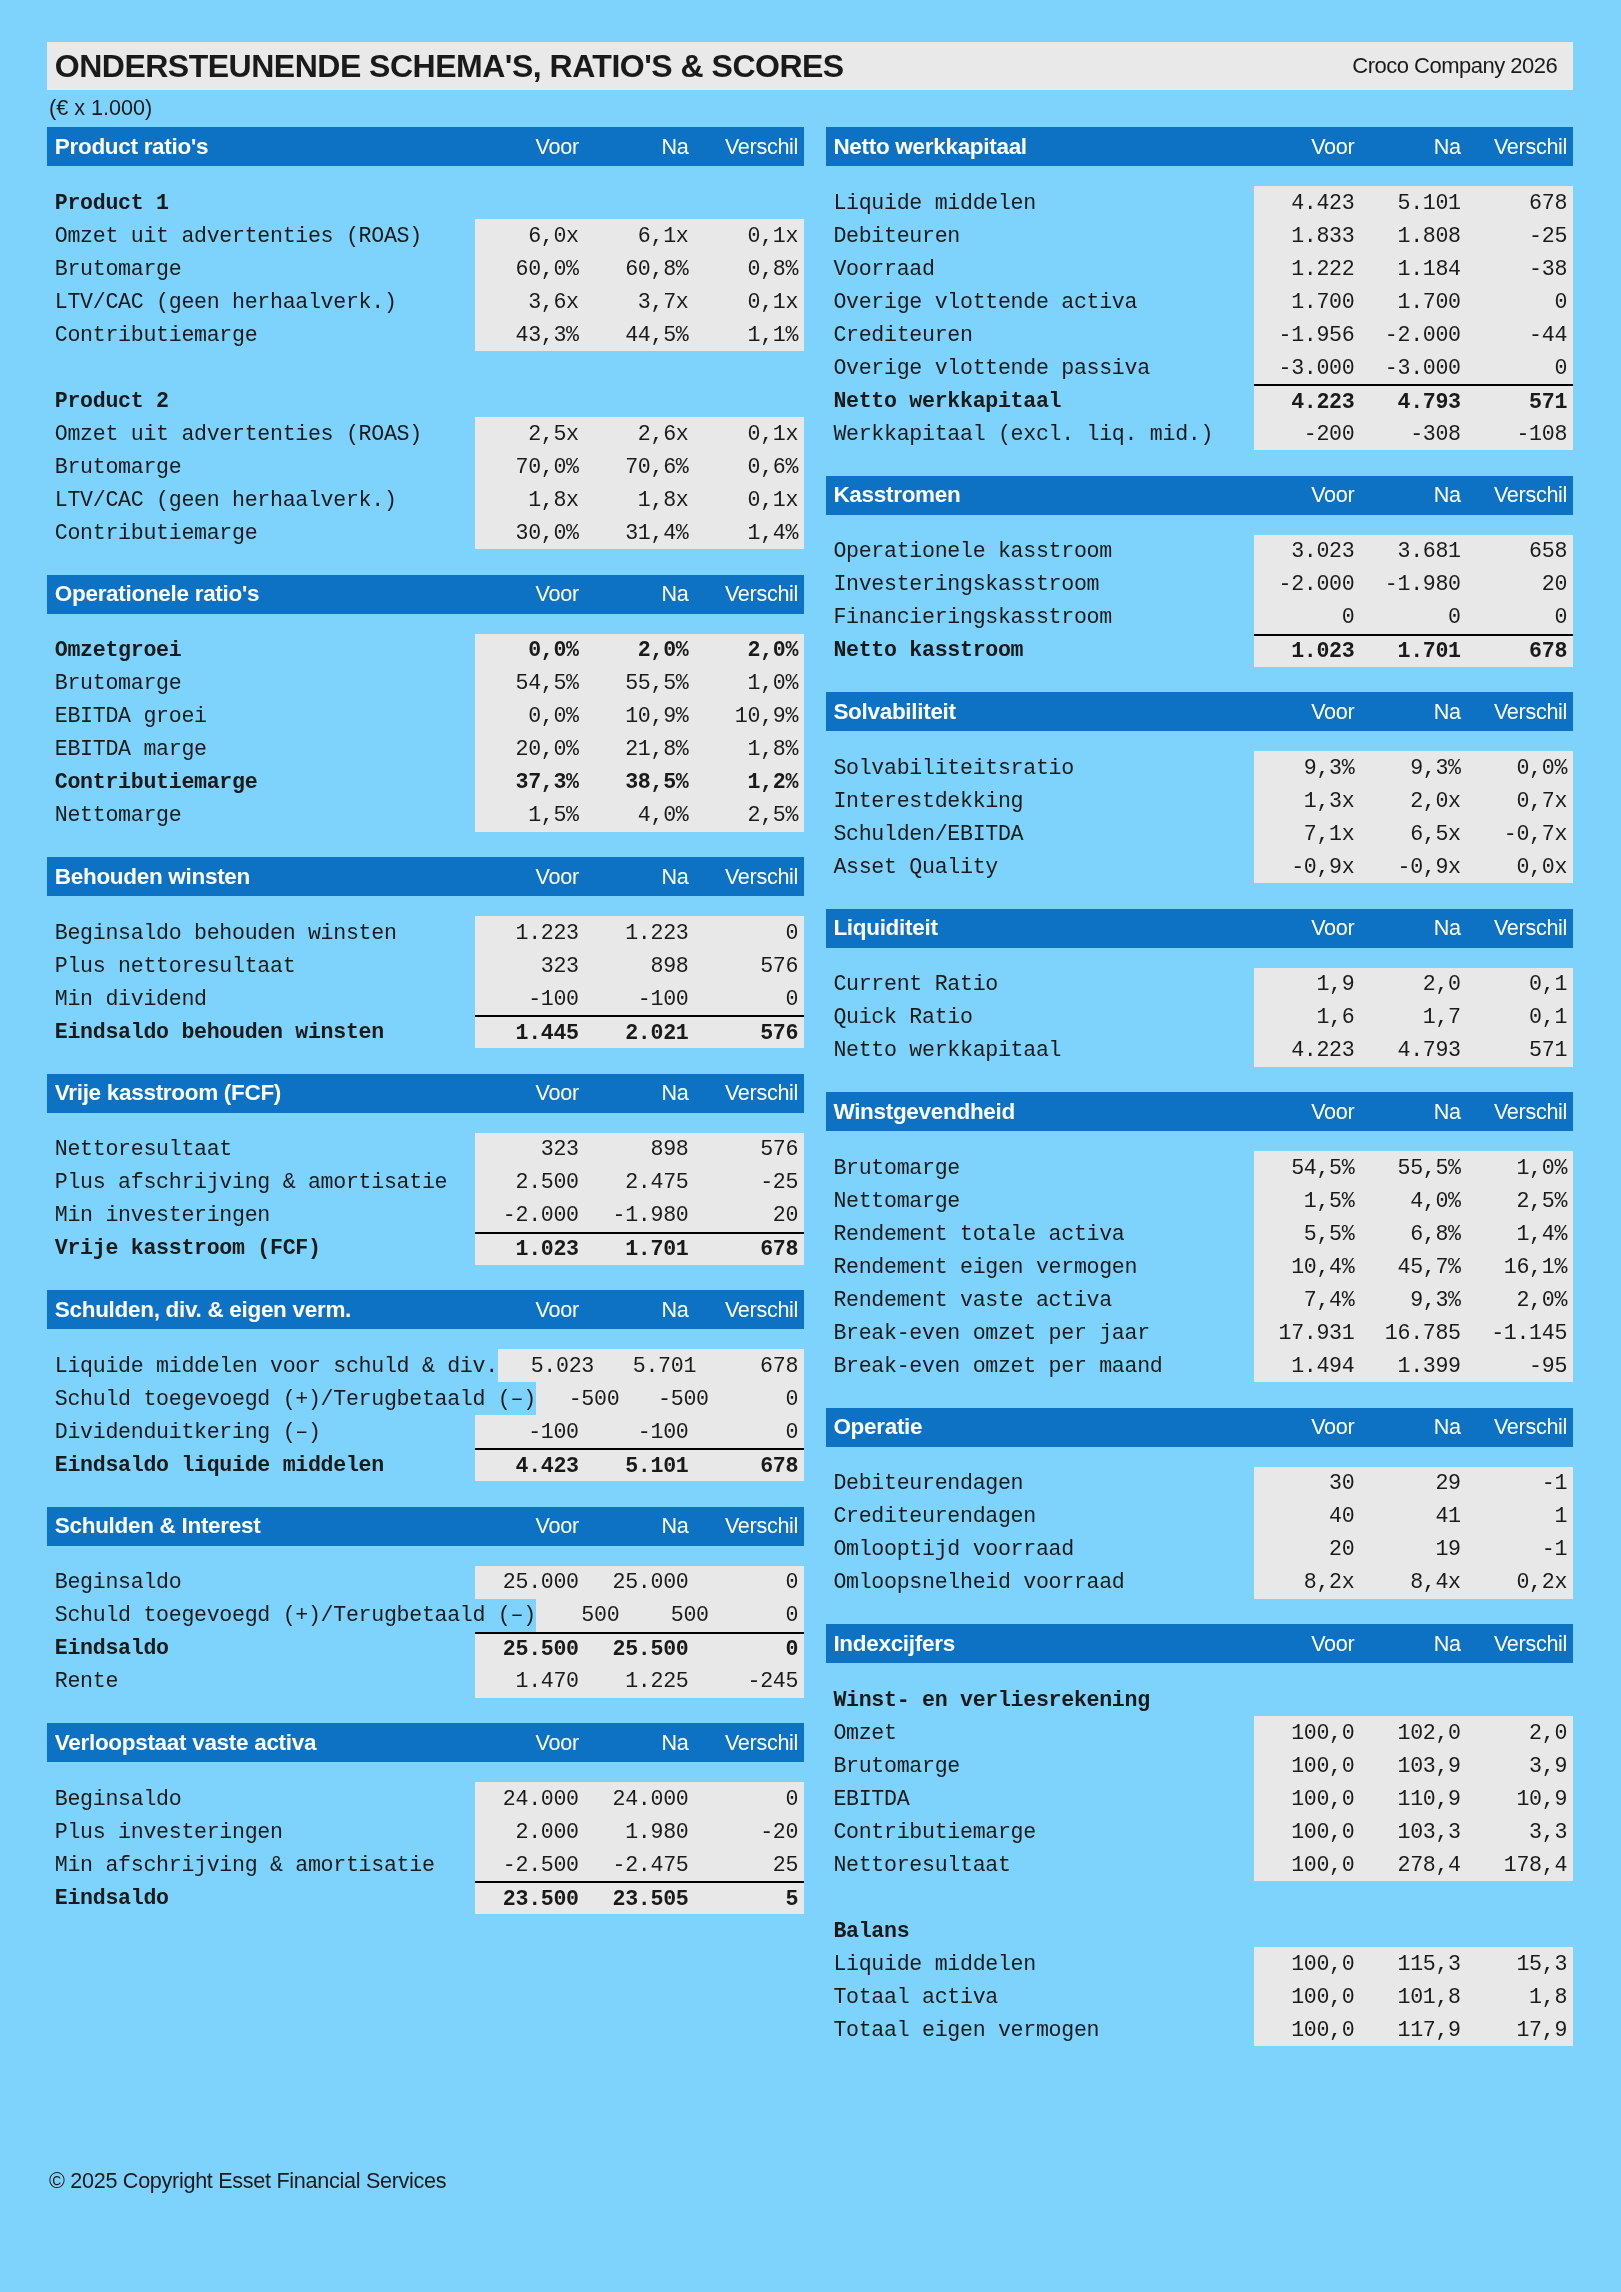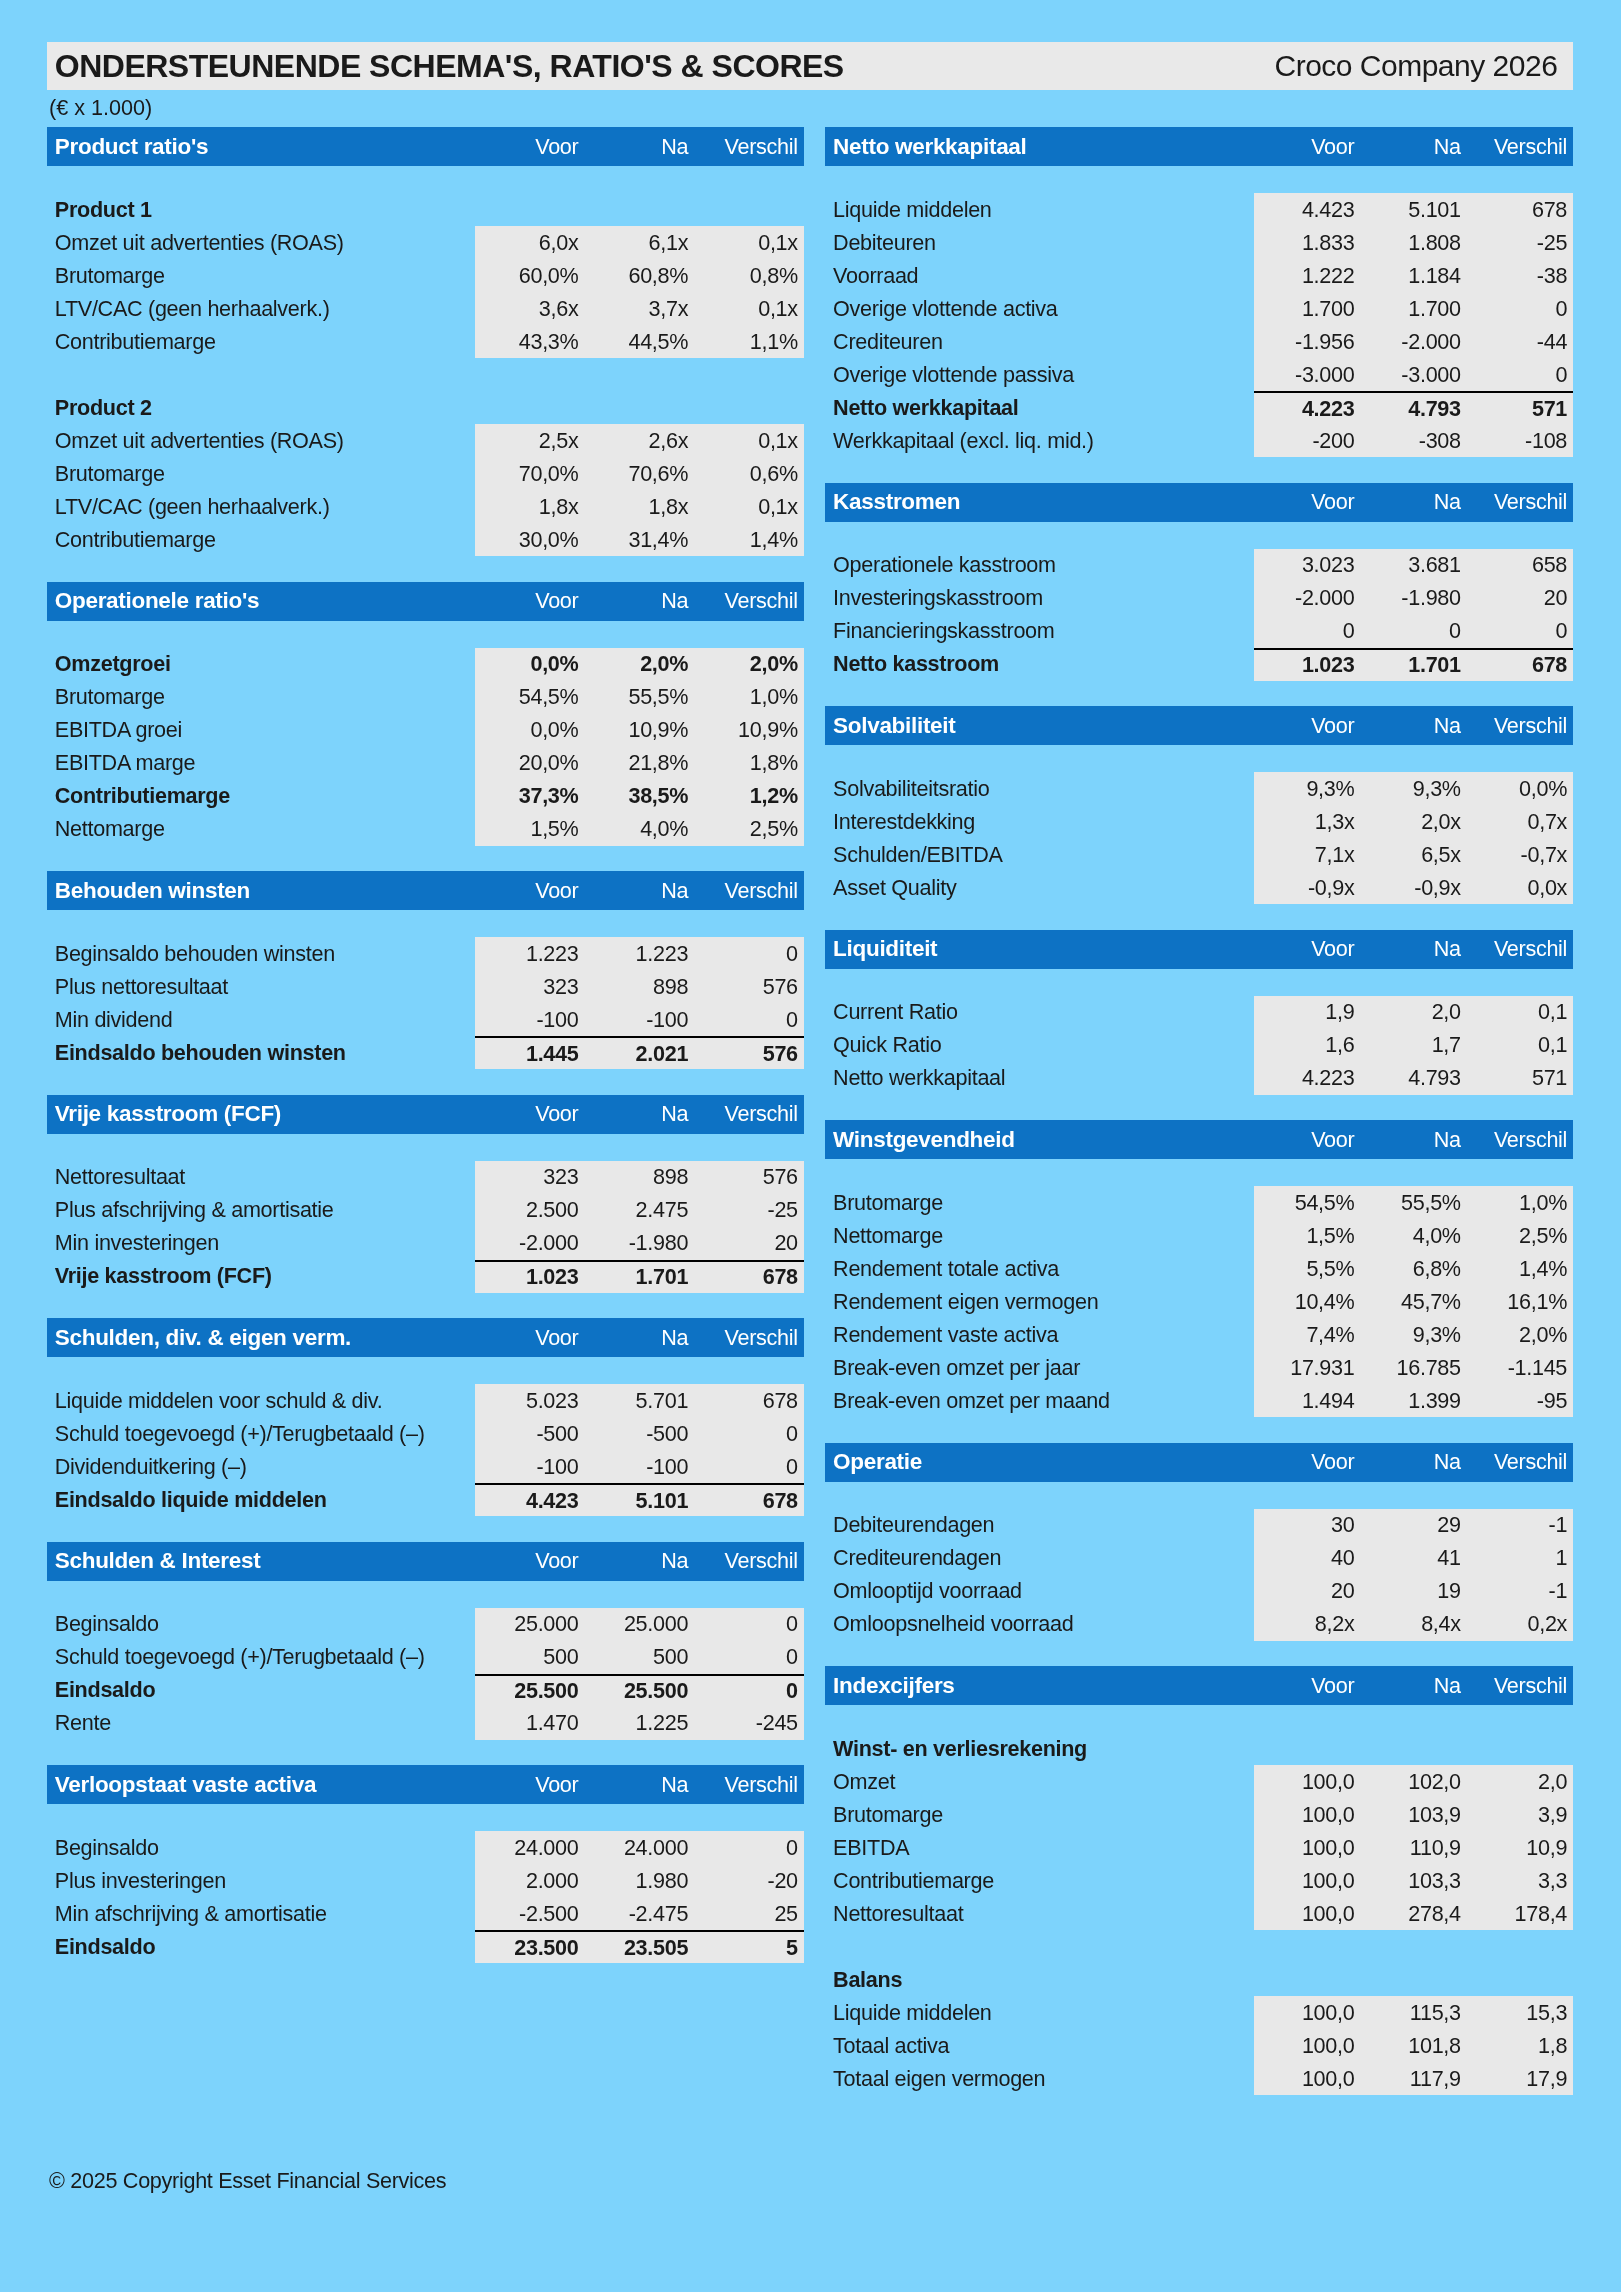--- a/index.html
+++ b/index.html
@@ -1,33 +1,33 @@
 <!DOCTYPE html>
 <html style="--accent: #0d72c4; --header-bg: #e9e9e9; --data-bg: #e8e8e8;"><head>
 <meta charset="utf-8">
 <style>
   html,body{margin:0;padding:0;background:#fff;}
   .page{position:relative;width:1621px;height:2293px;background:#7dd3fc;
         font-family:"Liberation Sans","DejaVu Sans",sans-serif;color:#1a1a1a;overflow:hidden;}
   .header-bar{position:absolute;left:47px;top:42px;width:1526px;height:48px;background:var(--header-bg,#e9e9e9);
         display:flex;justify-content:space-between;align-items:center;box-sizing:border-box;padding:0 15.7px 0 7.8px;}
   .page-title{font-size:32px;font-weight:bold;letter-spacing:-0.5px;white-space:nowrap;}
-  .company{font-size:30px;letter-spacing:-0.5px;white-space:nowrap;}
+  .company{font-size:22px;letter-spacing:-0.5px;white-space:nowrap;}
   .subtitle{position:absolute;left:49px;top:95px;font-size:21.6px;}
   .cols{position:absolute;left:47px;top:127px;width:1526px;display:flex;gap:21.6px;align-items:flex-start;}
   .col{display:flex;flex-direction:column;}
   .col-left{width:757px;}
   .col-right{width:748px;}
   .col-left .nums{width:329px;}
   .col-right .nums{width:319px;}
   .table{margin-bottom:25.5px;}
   .tbar{height:39px;background:var(--accent,#0d72c4);color:#fff;display:flex;align-items:center;gap:48px;}
   .tbar .ttl{flex:1;font-size:22.5px;font-weight:bold;padding-left:7.8px;letter-spacing:-0.3px;white-space:nowrap;}
   .tbar .nums{background:transparent !important;}
-  .rows{margin-top:27px;}
+  .rows{margin-top:20px;font-family:Liberation Mono, monospace;}
   .row{display:flex;height:33px;align-items:stretch;}
   .row .lbl{flex:1;font-size:21.6px;letter-spacing:-0.3px;padding-left:7.8px;display:flex;align-items:center;white-space:nowrap;}
   .nums{display:flex;box-sizing:border-box;}
   .nums .c{flex:1;font-size:21.6px;letter-spacing:-0.3px;text-align:right;padding-right:5.9px;
            display:flex;align-items:center;justify-content:flex-end;}
   .row-data .nums{background:var(--data-bg,#e8e8e8);}
   .row-section .lbl{font-weight:bold;}
   .row-bold .lbl,.row-bold .nums .c{font-weight:bold;}
   .row-rule .nums{border-top:2.9px solid #000;}
   .footer{position:absolute;left:49px;top:2168px;font-size:21.6px;letter-spacing:-0.3px;}

